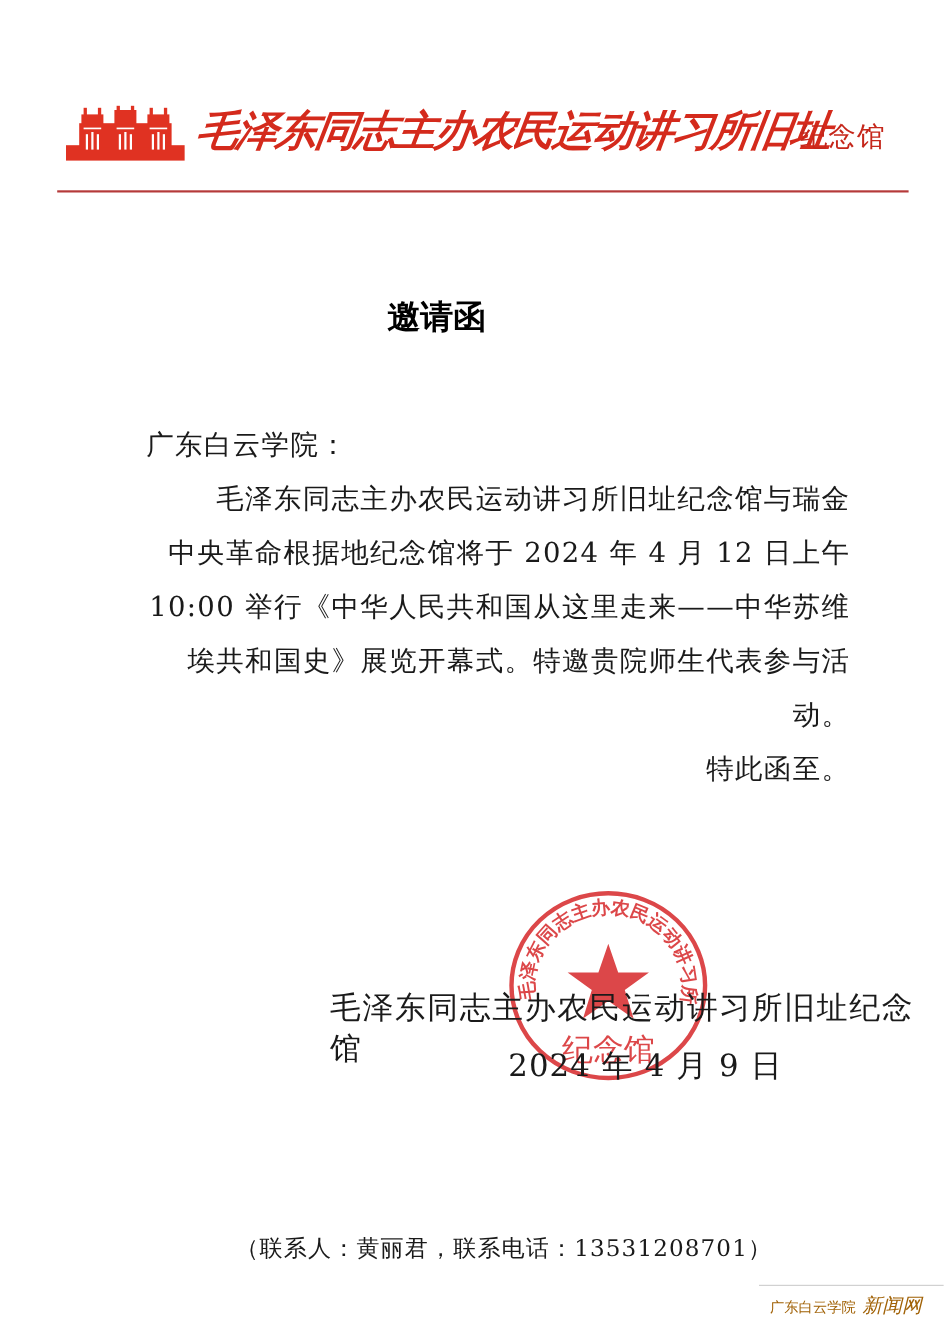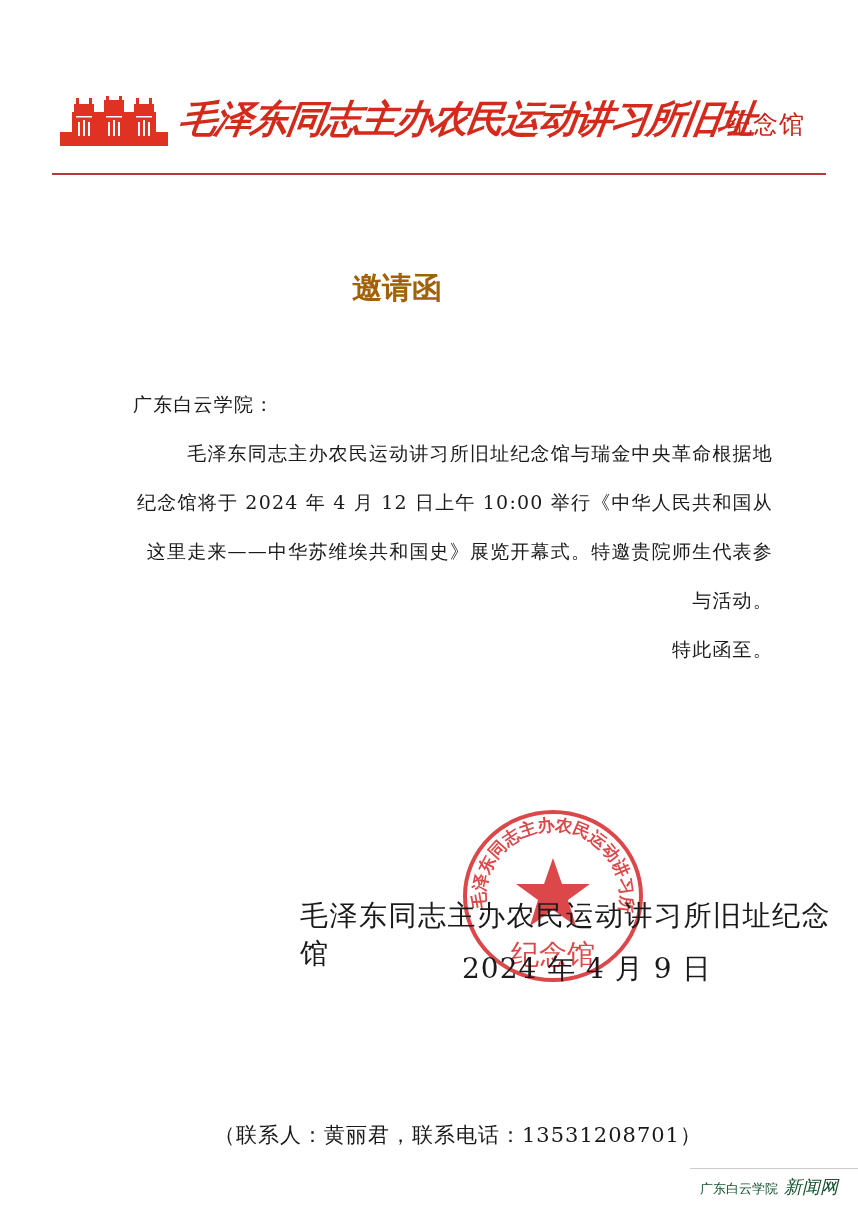--- a/index.html
+++ b/index.html
@@ -7,32 +7,32 @@
          font-family: "DejaVu Serif", "Liberation Serif", serif; color: #1a1a1a; }
   .header { position: absolute; left: 55px; top: 88px; width: 770px; height: 70px; }
   .logo { position: absolute; left: 5px; top: 8px; width: 108px; height: 52px; }
   .calli { position: absolute; left: 124px; top: 6px; font-family: "DejaVu Serif", serif;
            font-style: italic; font-weight: bold; font-size: 38px; color: #d42a1c;
            letter-spacing: -2px; transform: skewX(-8deg); white-space: nowrap; }
   .hall { position: absolute; left: 672px; top: 20px; font-family: "DejaVu Sans", sans-serif;
           font-size: 25px; color: #c5271b; letter-spacing: 1px; }
   .rule { position: absolute; left: 52px; top: 173px; width: 774px; height: 2px; background: #b53a3a; }
   .title { position: absolute; left: 0; width: 794px; top: 268px; text-align: center;
-           font-family: "DejaVu Sans", sans-serif; font-weight: bold; font-size: 30px; color: #a16207; }
-  .body { position: absolute; left: 133px; top: 380px; width: 640px; font-size: 19px;
+           font-family: "DejaVu Sans", sans-serif; font-weight: bold; font-size: 30px; color: #000000; }
+  .body { position: absolute; left: 133px; top: 380px; width: 640px; font-size: 25px;
           line-height: 49px; letter-spacing: 1.2px; }
   .p { margin: 0; }
   .indent { text-indent: 2em; text-align: right; }
   .sign { position: absolute; left: 300px; top: 897px; font-size: 28px; letter-spacing: 1.5px; }
   .date { position: absolute; left: 462px; top: 950px; font-size: 28px; letter-spacing: 1px; }
   .seal { position: absolute; left: 458px; top: 806px; width: 190px; height: 180px; opacity: 0.85; }
   .contact { position: absolute; left: 214px; top: 1121px; font-size: 21px; letter-spacing: 1px; }
   .footer-line { position: absolute; left: 690px; top: 1168px; width: 168px; height: 1px; background: #ccc; }
   .watermark { position: absolute; left: 700px; top: 1175px; font-family: "DejaVu Sans", sans-serif;
-               font-size: 13px; color: #14532d; white-space: nowrap; }
+               font-size: 13px; color: #a16207; white-space: nowrap; }
   .watermark .wb { font-family: "DejaVu Serif", serif; font-style: italic; font-size: 18px; margin-left: 6px; }
 </style>
 </head>
 <body>
 
 <div class="header">
   <svg class="logo" viewBox="0 0 108 52">
     <rect x="0" y="36" width="108" height="14" fill="#e03222"></rect>
     <rect x="12" y="16" width="84" height="22" fill="#e03222"></rect>
     <rect x="14" y="8" width="20" height="10" fill="#e03222"></rect>

